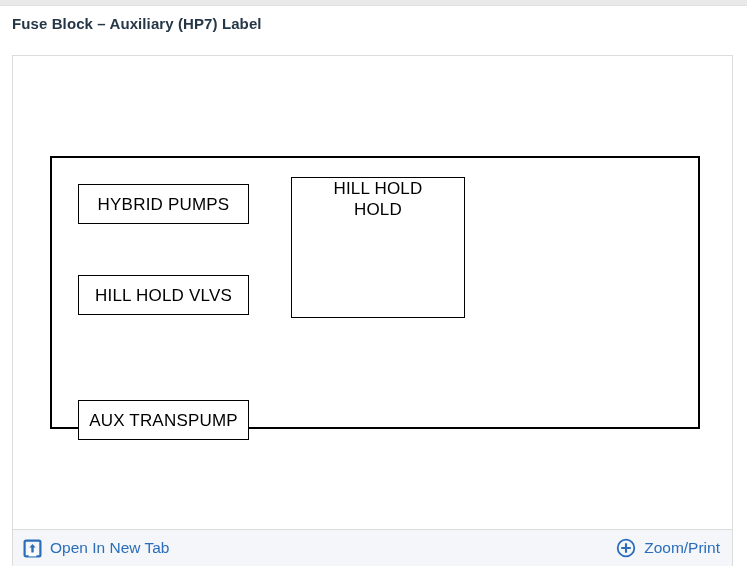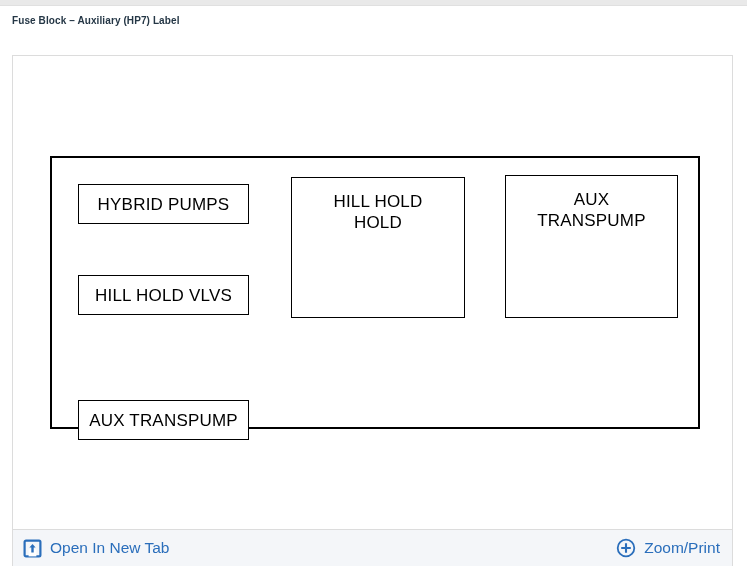--- a/index.html
+++ b/index.html
@@ -24,21 +24,21 @@
     height: 5px;
     background: #e9e9e9;
     border-bottom: 1px solid #e0e0e0;
   }
 
   
   .page-title {
     position: absolute;
     left: 12px;
     top: 15px;
-    font-size: 10px;
+    font-size: 15px;
     font-weight: bold;
     color: #253746;
     letter-spacing: 0.1px;
     white-space: nowrap;
   }
 
   
   .card {
     position: absolute;
     left: 12px;
@@ -85,21 +85,20 @@
     line-height: 21px;
     text-align: center;
     letter-spacing: 0.2px;
   }
   .fuse-box.single {
     display: flex;
     align-items: center;
     justify-content: center;
   }
   .fuse-box.tall {
-    padding-top: 13px;
   }
 
   
   .box-hybrid-pumps      { left: 26px;  top: 26px;  width: 171px; height: 40px; }
   .box-hill-hold-small   { left: 26px;  top: 117px; width: 171px; height: 40px; }
   .box-aux-small         { left: 26px;  top: 210px; width: 171px; height: 40px; margin-top: 32px; }
   .box-hill-hold-large   { left: 239px; top: 19px;  width: 174px; height: 141px; }
   .box-aux-large         { left: 453px; top: 17px;  width: 173px; height: 143px; }
 
   
@@ -154,24 +153,20 @@
 
       <div class="fuse-box single box-aux-small">
         <span>AUX TRANSPUMP</span>
       </div>
 
       <div class="fuse-box tall box-hill-hold-large">
         <div>HILL HOLD</div>
         <div>HOLD</div>
       </div>
 
-      <div class="fuse-box tall box-aux-large">
-        <div>AUX</div>
-        <div>TRANSPUMP</div>
-      </div>
 
     </div>
   </div>
 </div>
 
 <div class="toolbar">
 
   <div class="tb-action">
     <span class="tb-icon">
       <svg width="19" height="19" viewBox="0 0 19 19">

